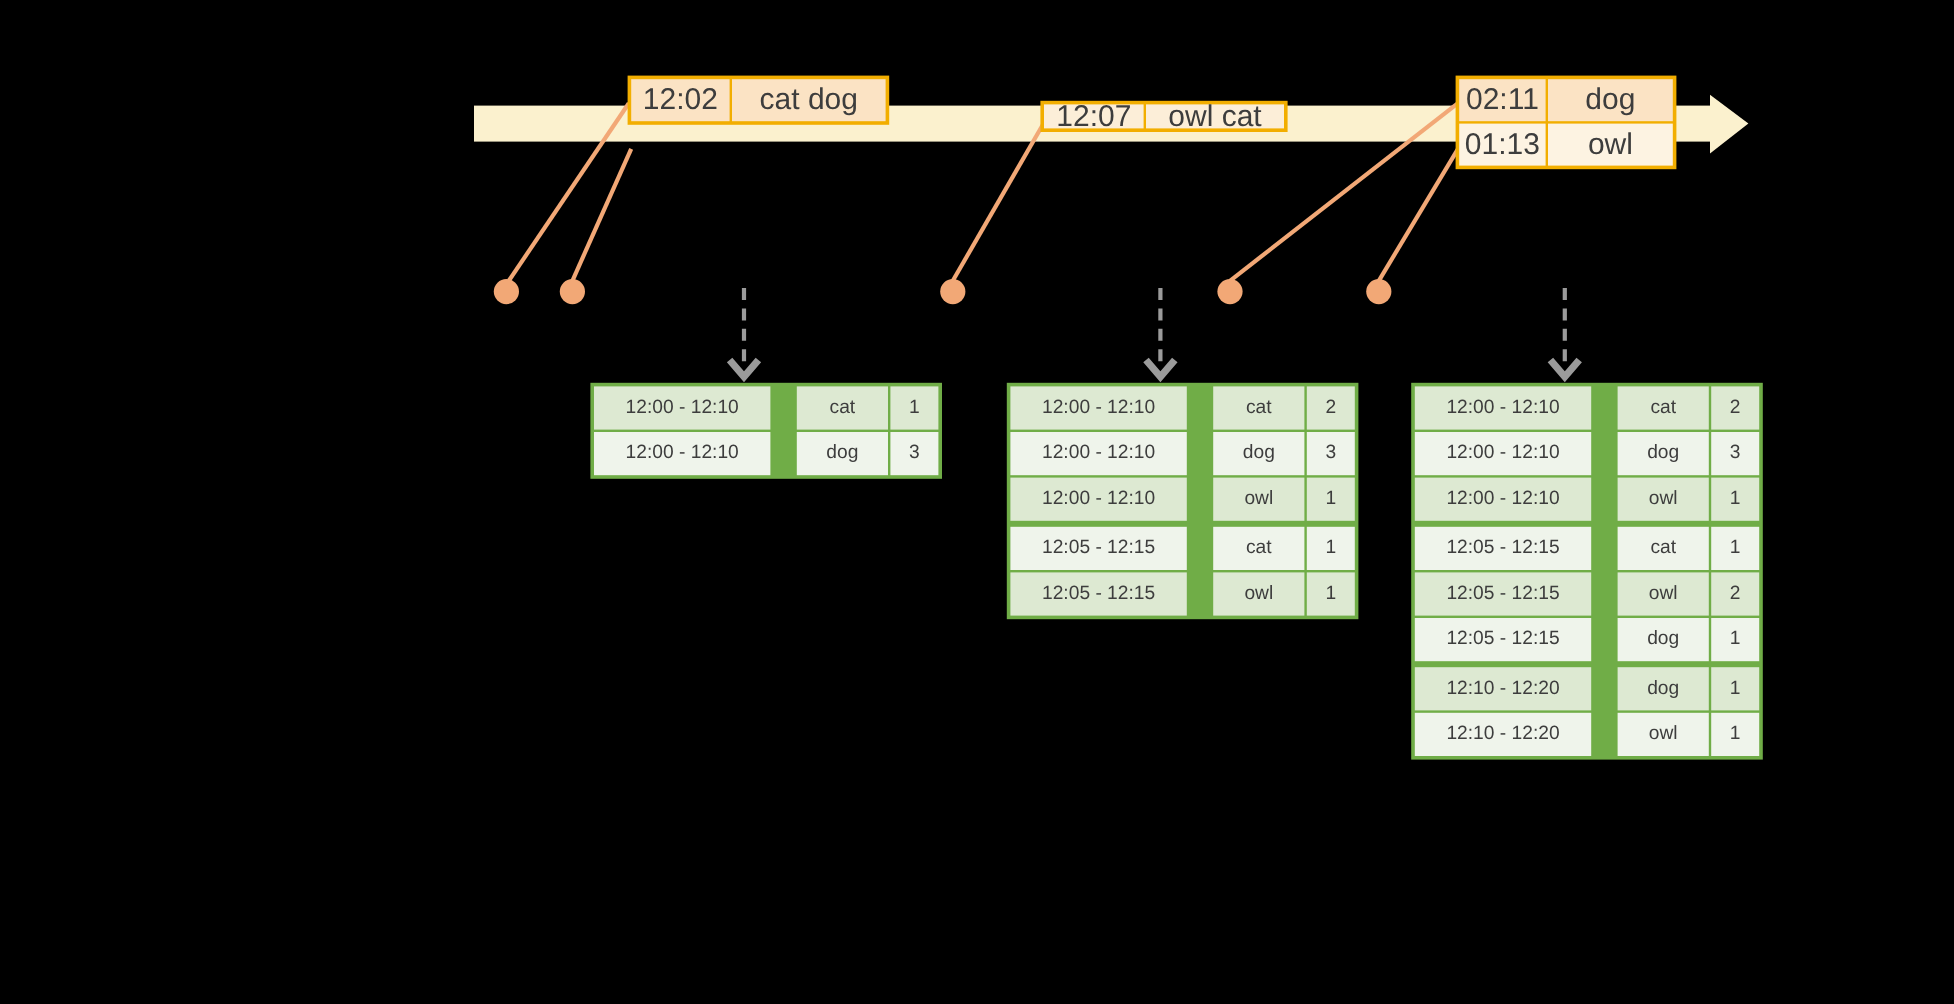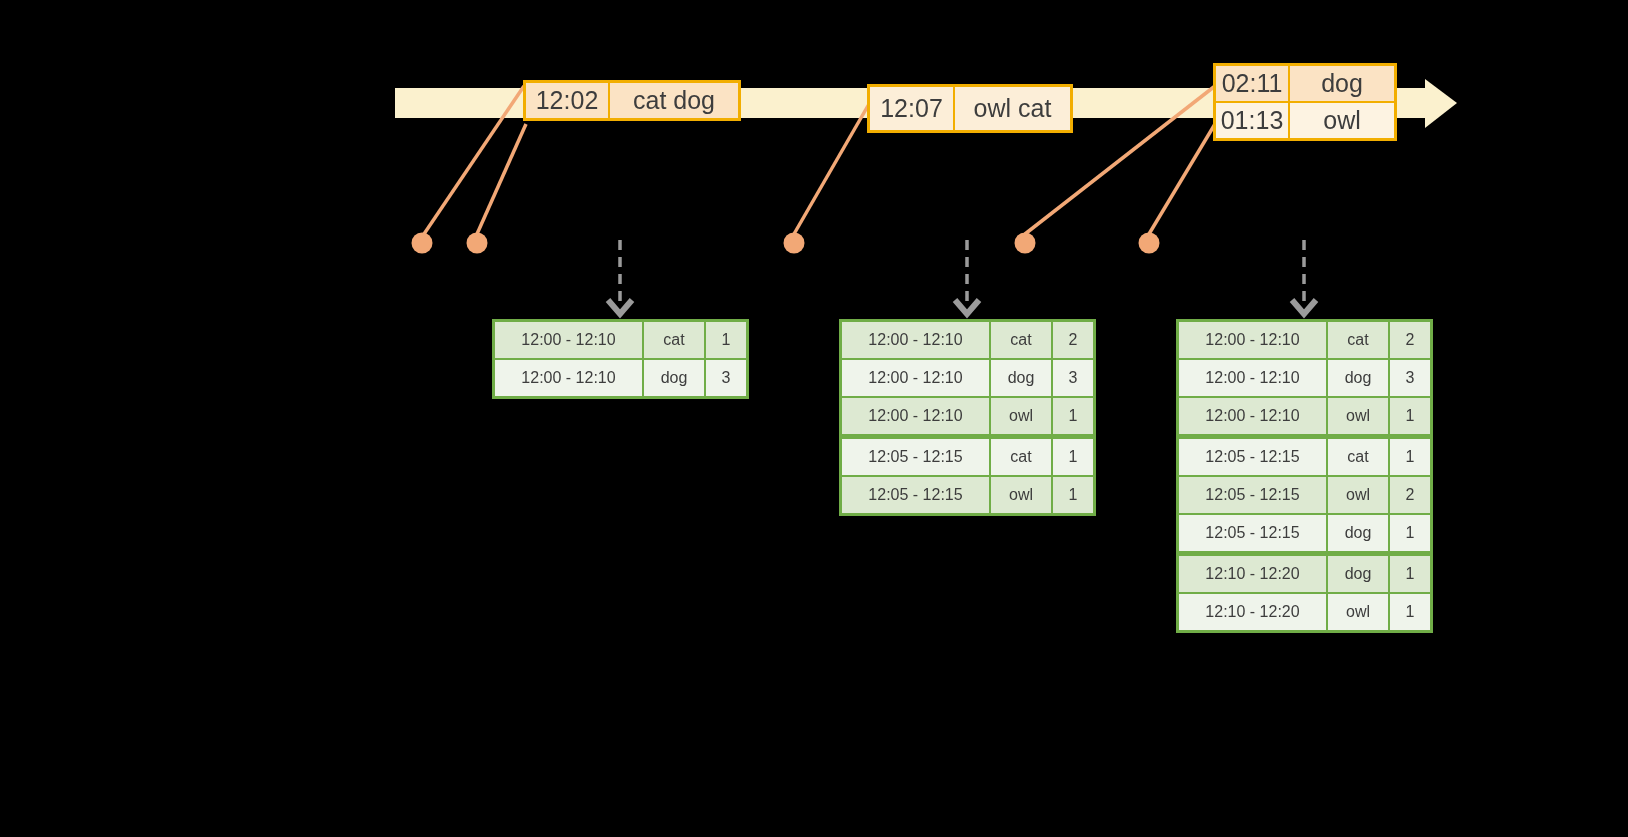--- a/index.html
+++ b/index.html
@@ -20,34 +20,34 @@
   .trow:first-child{margin-top:0;}
   .trow.group-break{margin-top:5px;}
   .tcell{display:flex;align-items:center;justify-content:center;white-space:nowrap;}
 
   
   .etable{background:var(--gold);}
   .etable .tcell{height:35px;font-size:25px;}
   .tone-peach .tcell{background:var(--peach);}
   .tone-cream .tcell{background:var(--cream);}
   .tone-shell .tcell{background:var(--shell);}
-  #event-t1{left:523px;top:80px;text-align:center;}
+  #event-t1{left:523px;top:63px;text-align:center;}
   #event-t1 .c-time{width:82px;}  #event-t1 .c-words{width:128px;}
   #event-t2{left:867px;top:84px;}
-  #event-t2 .tcell{height:43px;}
+  #event-t2 .tcell{height:20px;}
   #event-t2 .c-time{width:83px;}  #event-t2 .c-words{width:115px;}
   #event-t3{left:1213px;top:63px;}
   #event-t3 .c-time{width:72px;}  #event-t3 .c-words{width:104px;}
 
   
   .rtable{background:var(--green);}
   .rtable .tcell{height:36px;font-size:16px;}
   .tone-dark .tcell{background:var(--gdark);}
   .tone-light .tcell{background:var(--glight);}
-  .c-window{width:147px;} .c-word{width:60px;} .c-count{width:40px;}
+  .c-window{width:147px;} .c-word{width:76px;margin-left:20px;} .c-count{width:40px;}
   #result-t1{left:492px;top:319px;}
   #result-t2{left:839px;top:319px;}
   #result-t3{left:1176px;top:319px;}
 </style>
 </head>
 <body>
 
 <div class="canvas">
 
   <svg class="overlay" width="1628" height="837" viewBox="0 0 1628 837">

